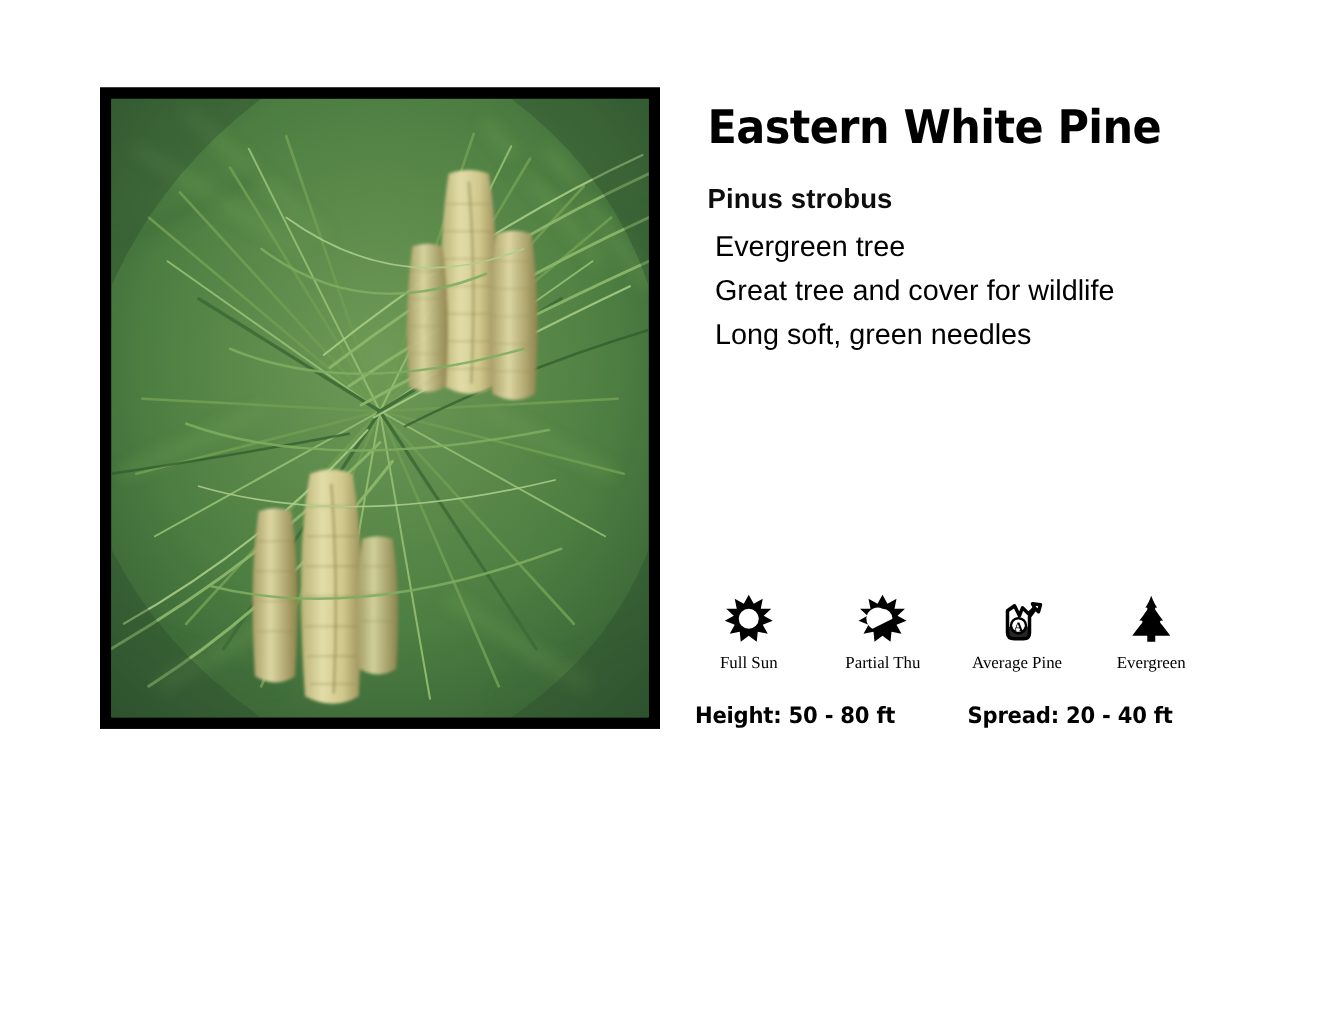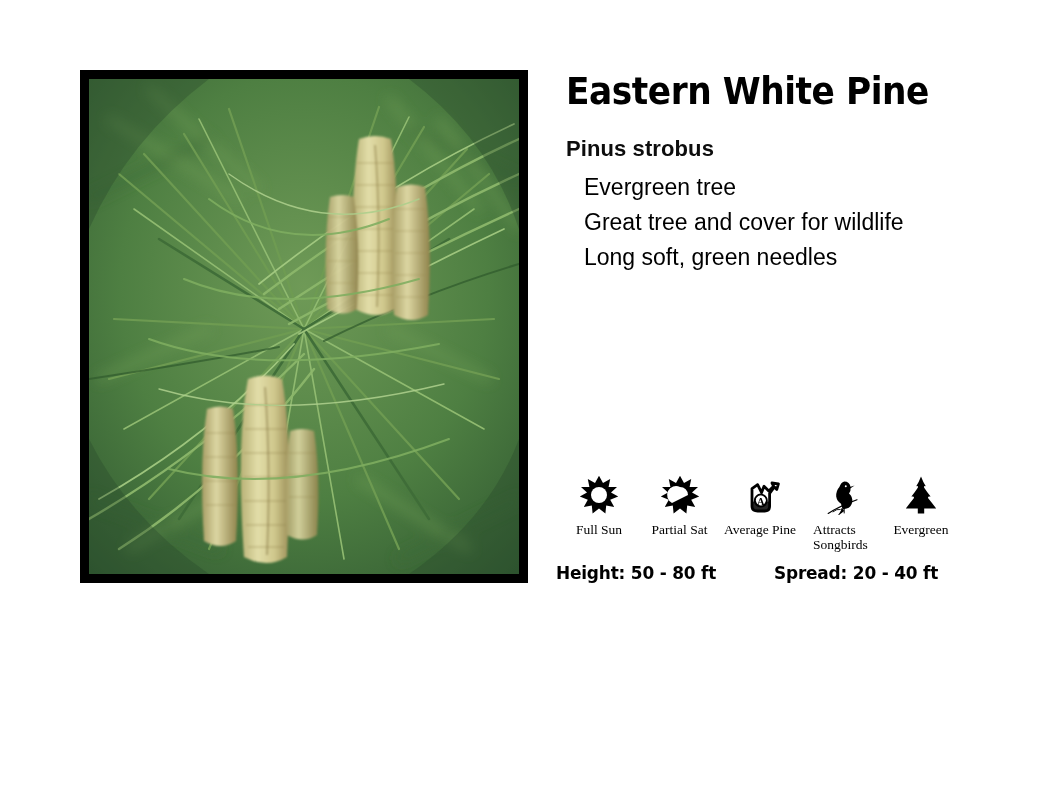--- a/index.html
+++ b/index.html
@@ -38,21 +38,21 @@
   #photo-image svg {
     display: block;
     width: 100%;
     height: 100%;
   }
 
   
   #info-panel {
     position: absolute;
     left: 566px;
-    top: 70px;
+    top: 80px;
     width: 430px;
   }
   #plant-title {
     font-family: "DejaVu Sans", sans-serif;
     font-weight: 700;
     font-size: 37px;
     line-height: 44px;
     letter-spacing: -0.5px;
     color: #000000;
     transform: scaleX(0.93);
@@ -66,21 +66,21 @@
     font-size: 22px;
     line-height: 30px;
     color: #0d0d0d;
     margin: 20px 0 0 0;
     letter-spacing: 0.1px;
   }
 
   
   #feature-list {
     list-style: none;
-    margin: 6px 0 0 16px;
+    margin: 6px 0 0 4px;
     padding: 0;
     
     max-height: 148px;
     overflow: hidden;
   }
   #feature-list li {
     position: relative;
     padding-left: 19px;
     margin: 0 0 0 -17px;
     font-size: 23px;
@@ -374,53 +374,37 @@
     <div class="attribute-label">Full Sun</div>
   </div>
 
   <div class="attribute-item">
     <div class="attribute-glyph">
       <svg width="40" height="40" viewBox="0 0 100 100" aria-hidden="true">
         <path d="M50 2 L60 20 L78 10 L74 30 L95 30 L80 44 L98 54 L78 62 L88 80 L68 76 L66 96 L50 84 L34 96 L32 76 L12 80 L22 62 L2 54 L20 44 L5 30 L26 30 L22 10 L40 20 Z" fill="#000000"></path>
         <path d="M50 30 A20 20 0 0 1 70 50 L30 70 A20 20 0 0 1 50 30 Z" fill="#ffffff"></path>
       </svg>
     </div>
-    <div class="attribute-label">Partial Sat</div>
+    <div class="attribute-label">Partial Thu</div>
   </div>
 
   <div class="attribute-item">
     <div class="attribute-glyph">
       <svg width="40" height="40" viewBox="0 0 100 100" aria-hidden="true">
         <path d="M30 34 L30 78 Q30 90 44 90 L62 90 Q74 90 74 78 L74 46 L86 30 L92 36 L96 22 L80 20 L84 28 L72 40 L60 28 L54 44 L44 24 Z" fill="#ffffff" stroke="#000000" stroke-width="7" stroke-linejoin="round"></path>
         <path d="M31 66 L73 66 L73 78 Q73 88 62 88 L44 88 Q31 88 31 78 Z" fill="#000000" opacity="0.85"></path>
         <text x="52" y="74" font-family="Liberation Serif, serif" font-size="30" font-weight="700" text-anchor="middle" fill="#000000">A</text>
         <circle cx="52" cy="64" r="15" fill="none" stroke="#000000" stroke-width="5"></circle>
         <circle cx="52" cy="64" r="12" fill="#ffffff"></circle>
         <text x="52" y="75" font-family="Liberation Serif, serif" font-size="26" font-weight="700" text-anchor="middle" fill="#000000">A</text>
       </svg>
     </div>
     <div class="attribute-label">Average Pine</div>
   </div>
 
-  <div class="attribute-item">
-    <div class="attribute-glyph">
-      <svg width="40" height="40" viewBox="0 0 100 100" aria-hidden="true">
-        <path d="M58 16 Q72 16 74 30 Q75 40 70 46 Q80 54 78 68 Q76 80 64 84 L54 86 L50 72 Q40 66 38 54 Q37 40 46 30 Q50 18 58 16 Z" fill="#000000"></path>
-        <path d="M56 18 Q68 18 71 29 L52 34 Q50 22 56 18 Z" fill="#000000"></path>
-        <circle cx="62" cy="28" r="2.4" fill="#ffffff"></circle>
-        <path d="M72 30 L84 26 L73 34 Z" fill="#000000"></path>
-        <path d="M54 84 L40 104 L58 90 Z" fill="#000000"></path>
-        <path d="M18 96 Q46 78 90 62" stroke="#000000" stroke-width="3" fill="none" stroke-linecap="round"></path>
-        <path d="M30 92 Q40 84 48 86" stroke="#000000" stroke-width="2.2" fill="none" stroke-linecap="round"></path>
-        <path d="M52 84 L50 94 M58 85 L58 95" stroke="#000000" stroke-width="2.4" stroke-linecap="round"></path>
-      </svg>
-    </div>
-    <div class="attribute-label" style="white-space:pre-line">Attracts
-Songbirds</div>
-  </div>
 
   <div class="attribute-item">
     <div class="attribute-glyph">
       <svg width="40" height="40" viewBox="0 0 100 100" aria-hidden="true">
         <path d="M50 4 Q56 20 62 28 Q56 26 58 32 Q66 44 74 54 Q66 52 68 58 Q78 70 88 84 L58 84 L58 96 L42 96 L42 84 L12 84 Q22 70 32 58 Q34 52 26 54 Q34 44 42 32 Q44 26 38 28 Q44 20 50 4 Z" fill="#000000"></path>
       </svg>
     </div>
     <div class="attribute-label">Evergreen</div>
   </div>
 

